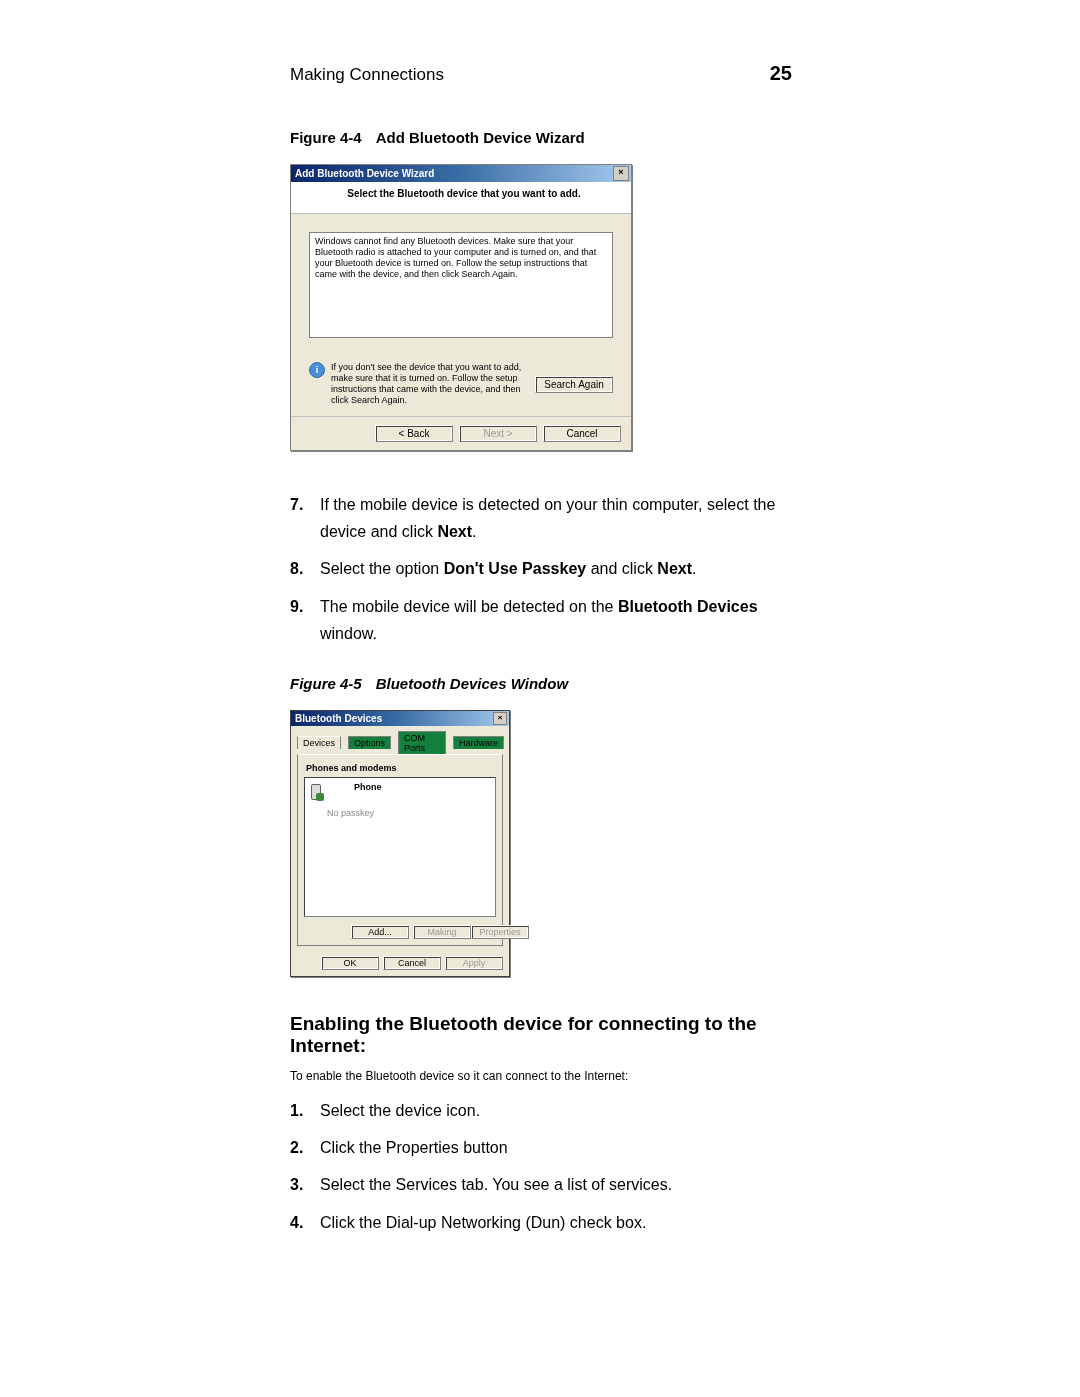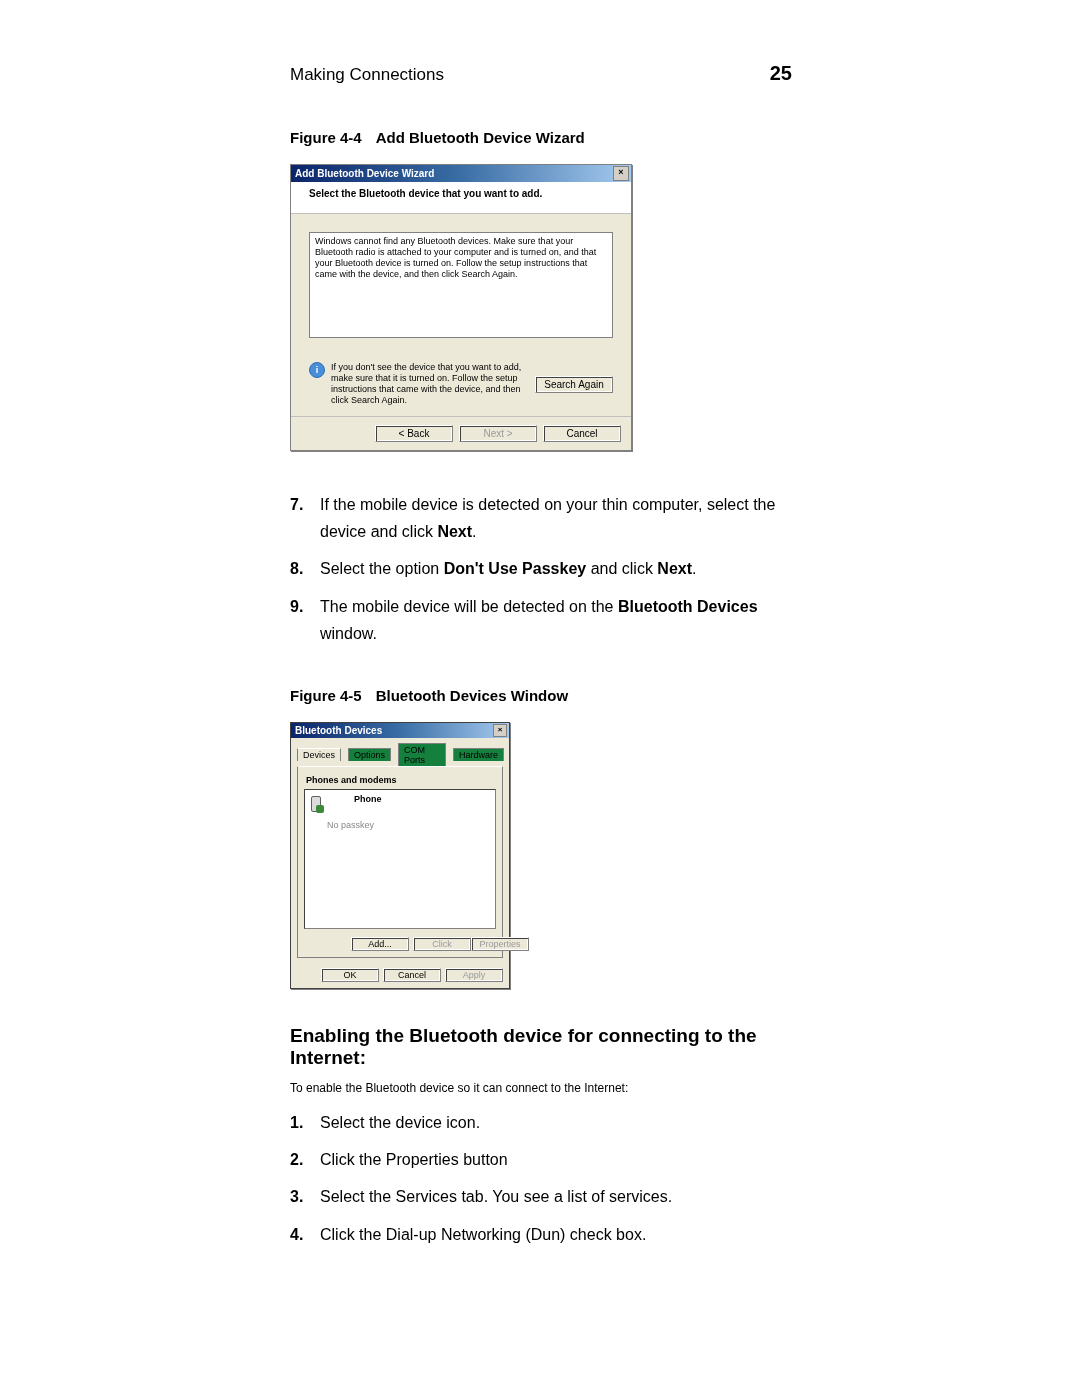--- a/index.html
+++ b/index.html
@@ -67,20 +67,21 @@
     text-align: center;
     color: #000;
     font-weight: bold;
   }
   .wiz-header {
     background: #ffffff;
     padding: 6px 12px 14px 18px;
     border-bottom: 1px solid #c0c0c0;
     font-size: 10px;
     font-weight: bold;
+    text-align: center;
   }
   .wiz-body {
     background: #ece9d8;
     padding: 18px 18px 10px 18px;
   }
   .error-box {
     border: 1px solid #808080;
     background: #ffffff;
     font-size: 9px;
     padding: 3px 5px;
@@ -322,21 +323,21 @@
       </span>
     </div>
     <div class="step">
       <span class="num">9.</span>
       <span>
         <span>The mobile device will be detected on the </span><b>Bluetooth Devices</b><span> window.</span>
       </span>
     </div>
   </div>
 
-  <div class="fig-caption" style="margin-top:40px;">
+  <div class="fig-caption" style="margin-top:28px;font-style:italic;">
     <span>Figure 4-5</span><span class="gap"></span><span>Bluetooth Devices Window</span>
   </div>
 
   <div class="bt-window">
     <div class="bt-titlebar">
       <span>Bluetooth Devices</span>
       <span class="close-btn">×</span>
     </div>
     <div class="bt-tabs">
       <div class="bt-tab active">Devices</div>
@@ -354,21 +355,21 @@
           </div>
           <div class="bt-item-text">
             <div class="t1">Phone</div>
             <div class="t2">No passkey</div>
           </div>
         </div>
       </div>
       <div class="bt-panel-btns">
         <div class="grp">
           <div class="xp-button small">Add...</div>
-          <div class="xp-button small disabled">Click</div>
+          <div class="xp-button small disabled">Making</div>
         </div>
         <div class="xp-button small disabled">Properties</div>
       </div>
     </div>
     <div class="bt-footer">
       <div class="xp-button small">OK</div>
       <div class="xp-button small">Cancel</div>
       <div class="xp-button small disabled">Apply</div>
     </div>
   </div>

